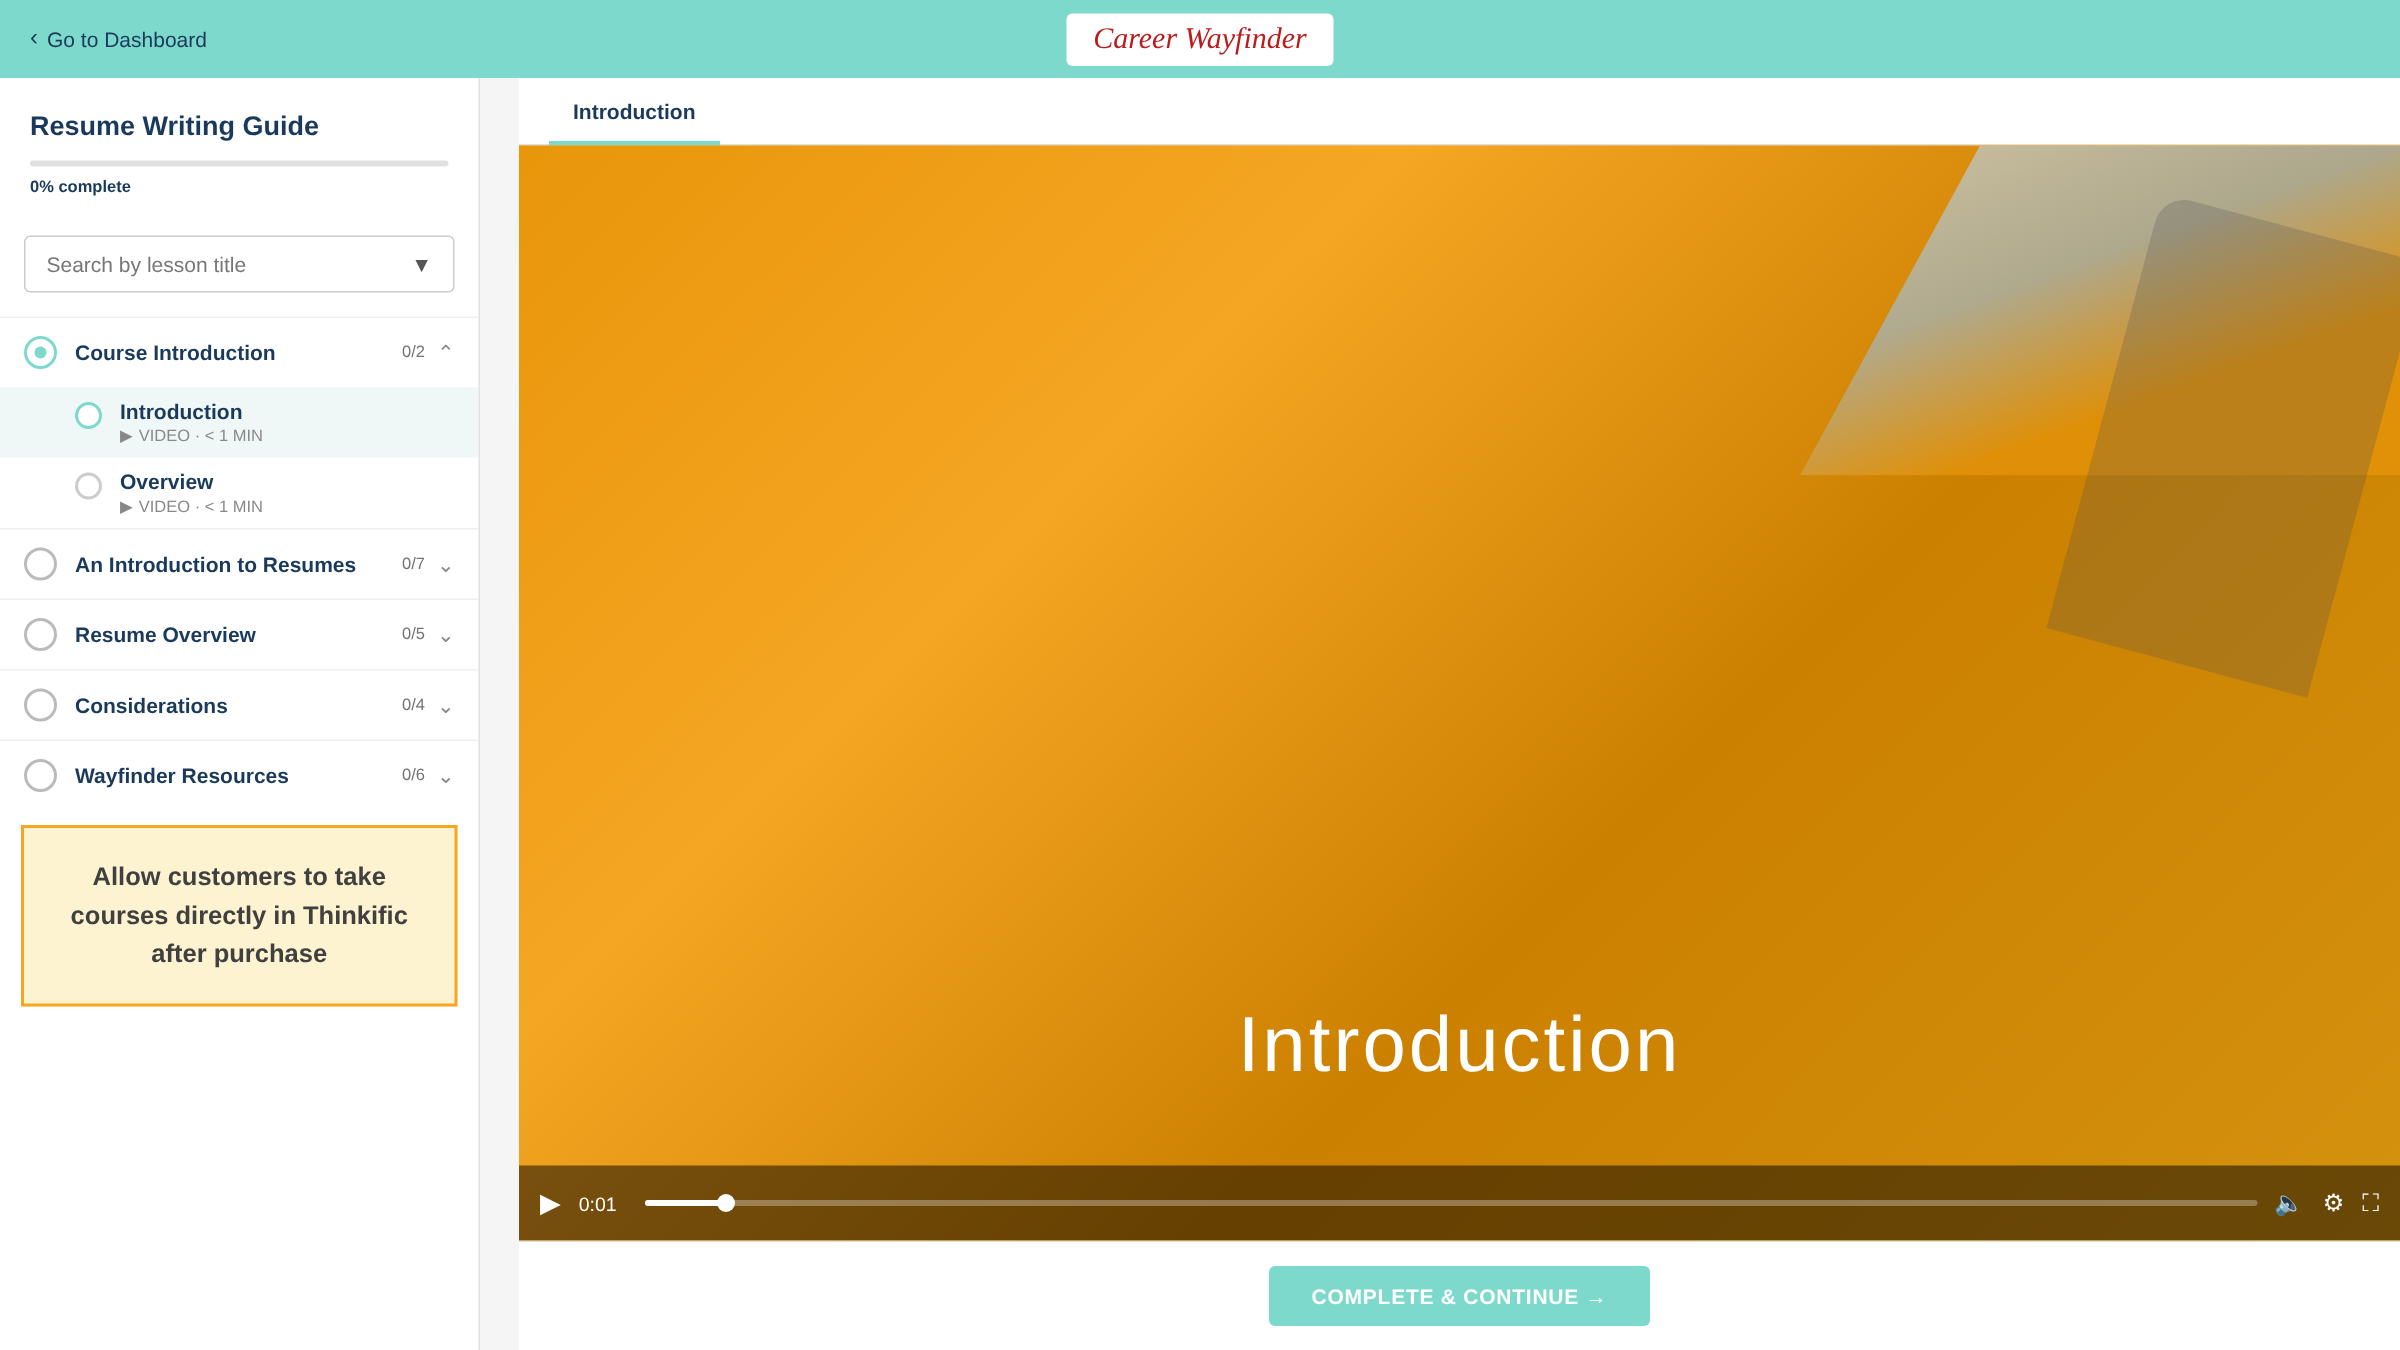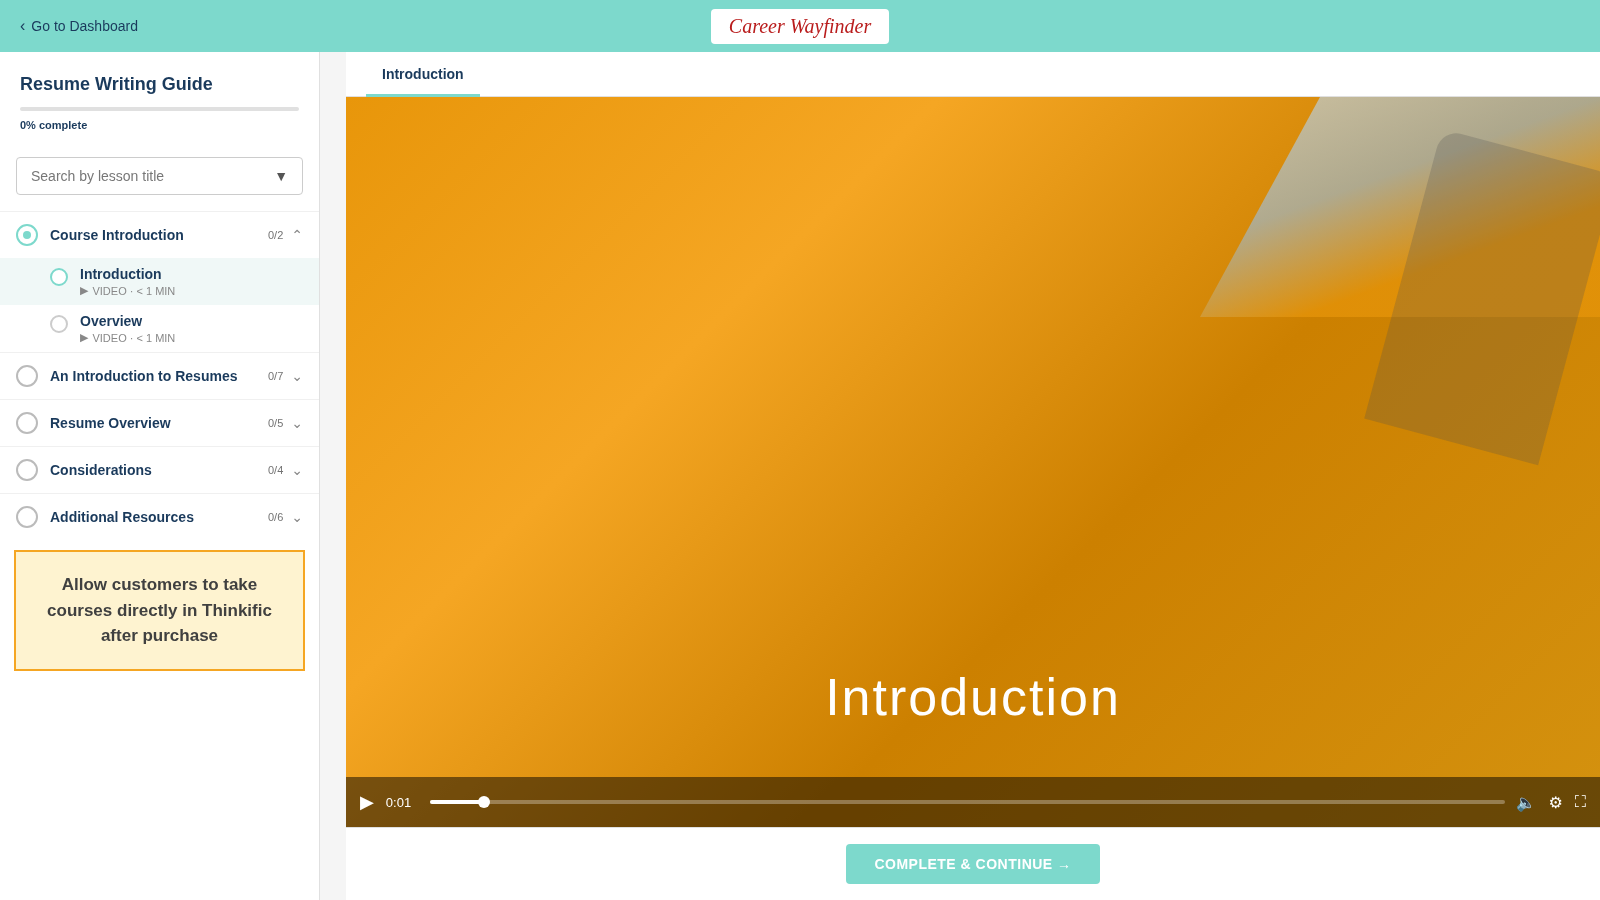--- a/index.html
+++ b/index.html
@@ -409,21 +409,21 @@
 
     <div class="section-header">
       <div class="section-circle"></div>
       <span class="section-name">Considerations</span>
       <span class="section-count">0/4</span>
       <span class="section-chevron">⌄</span>
     </div>
 
     <div class="section-header">
       <div class="section-circle"></div>
-      <span class="section-name">Additional Resources</span>
+      <span class="section-name">Wayfinder Resources</span>
       <span class="section-count">0/6</span>
       <span class="section-chevron">⌄</span>
     </div>
 
     <div class="callout-box">
       <span>Allow customers to take courses directly in Thinkific after purchase</span>
     </div>
   </div>
 
   <div class="content-area">

